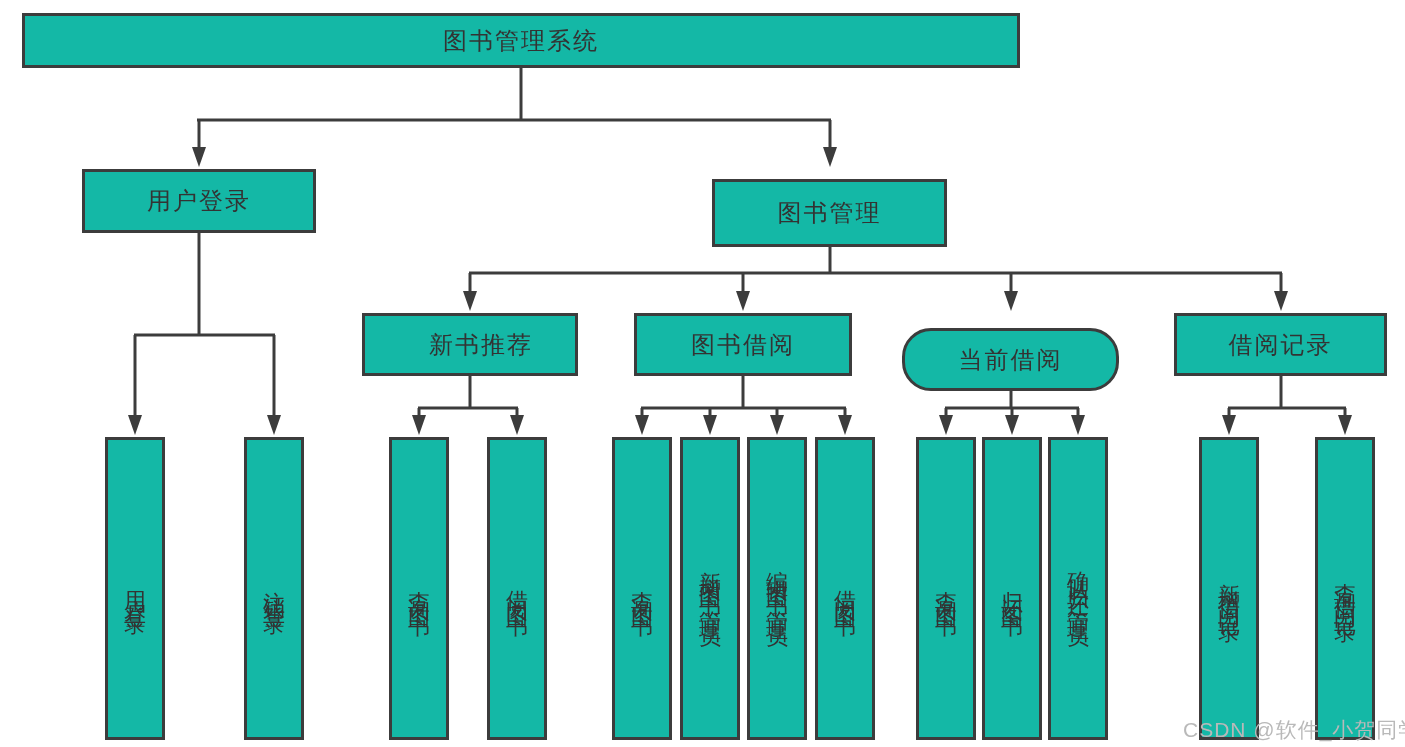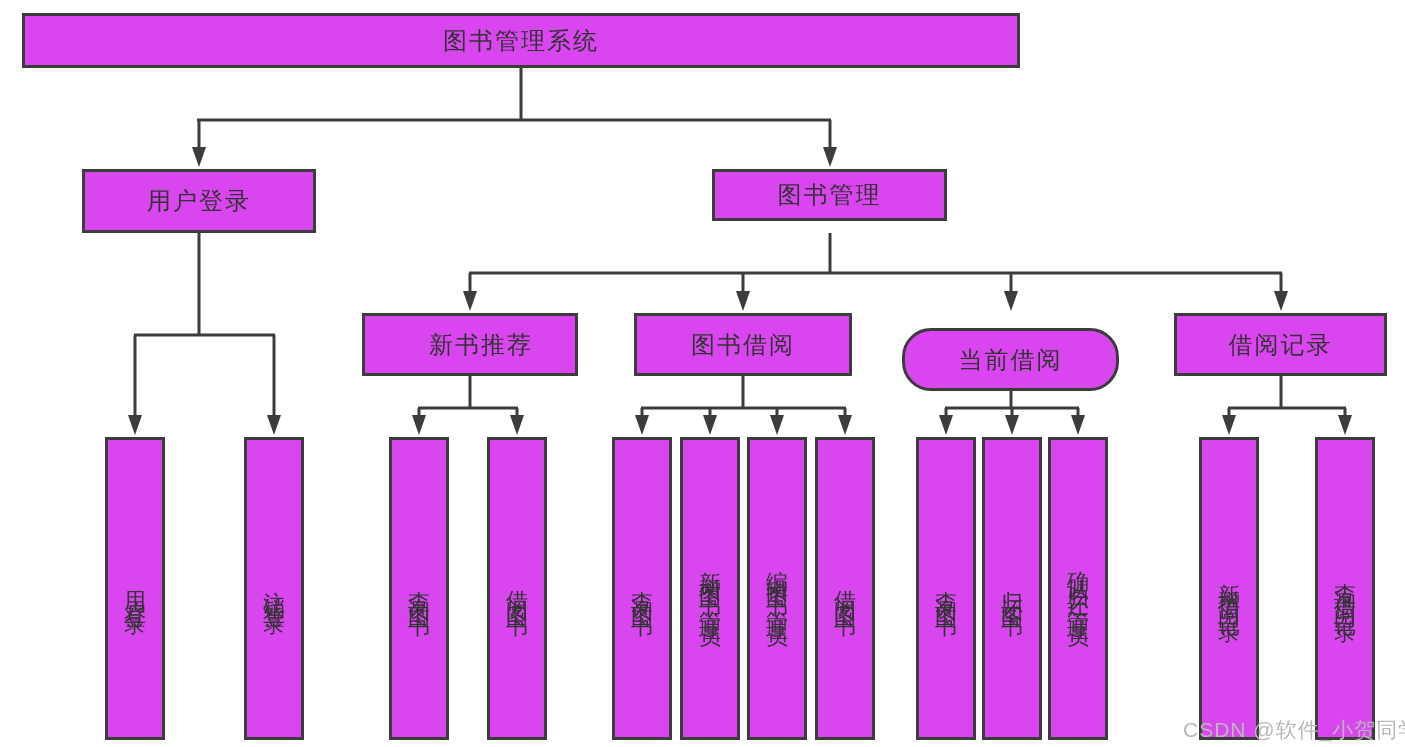--- a/index.html
+++ b/index.html
@@ -23,21 +23,21 @@
   .connectors {
     position: absolute;
     left: 0; top: 0;
     width: 1405px; height: 747px;
   }
   .connectors line { stroke: var(--line); stroke-width: 3; }
   .connectors polygon { fill: var(--line); }
   .node {
     position: absolute;
     border: 3px solid var(--line);
-    background: #d946ef;
+    background: #14b8a6;
     display: flex;
     align-items: center;
     justify-content: center;
     color: var(--text);
   }
   .node .hlabel {
     font-size: 24px;
     letter-spacing: 2px;
     white-space: nowrap;
   }
@@ -141,21 +141,21 @@
     </g>
   </svg>
 
   <div class="node" style="left:22px; top:13px; width:998px; height:55px;">
     <span class="hlabel">图书管理系统</span>
   </div>
 
   <div class="node" style="left:82px; top:169px; width:234px; height:64px;">
     <span class="hlabel">用户登录</span>
   </div>
-  <div class="node" style="left:712px; top:169px; width:235px; height:52px;">
+  <div class="node" style="left:712px; top:179px; width:235px; height:68px;">
     <span class="hlabel">图书管理</span>
   </div>
 
   <div class="node" style="left:362px; top:313px; width:216px; height:63px;padding-left:22px;">
     <span class="hlabel">新书推荐</span>
   </div>
   <div class="node" style="left:634px; top:313px; width:218px; height:63px;justify-content:center;">
     <span class="hlabel">图书借阅</span>
   </div>
   <div class="node" style="left:902px; top:328px; width:217px; height:63px;border-radius:29px;">

